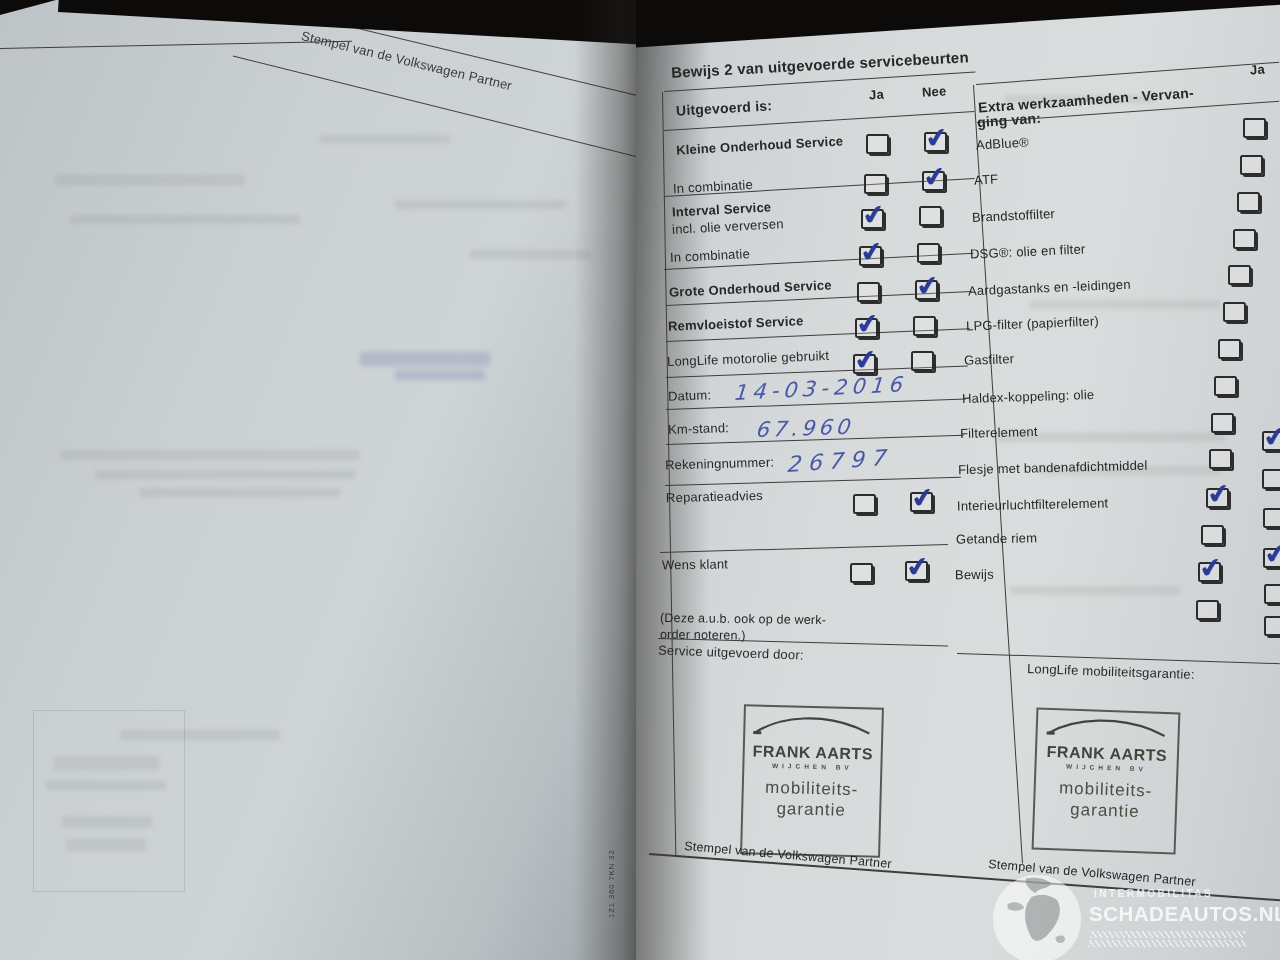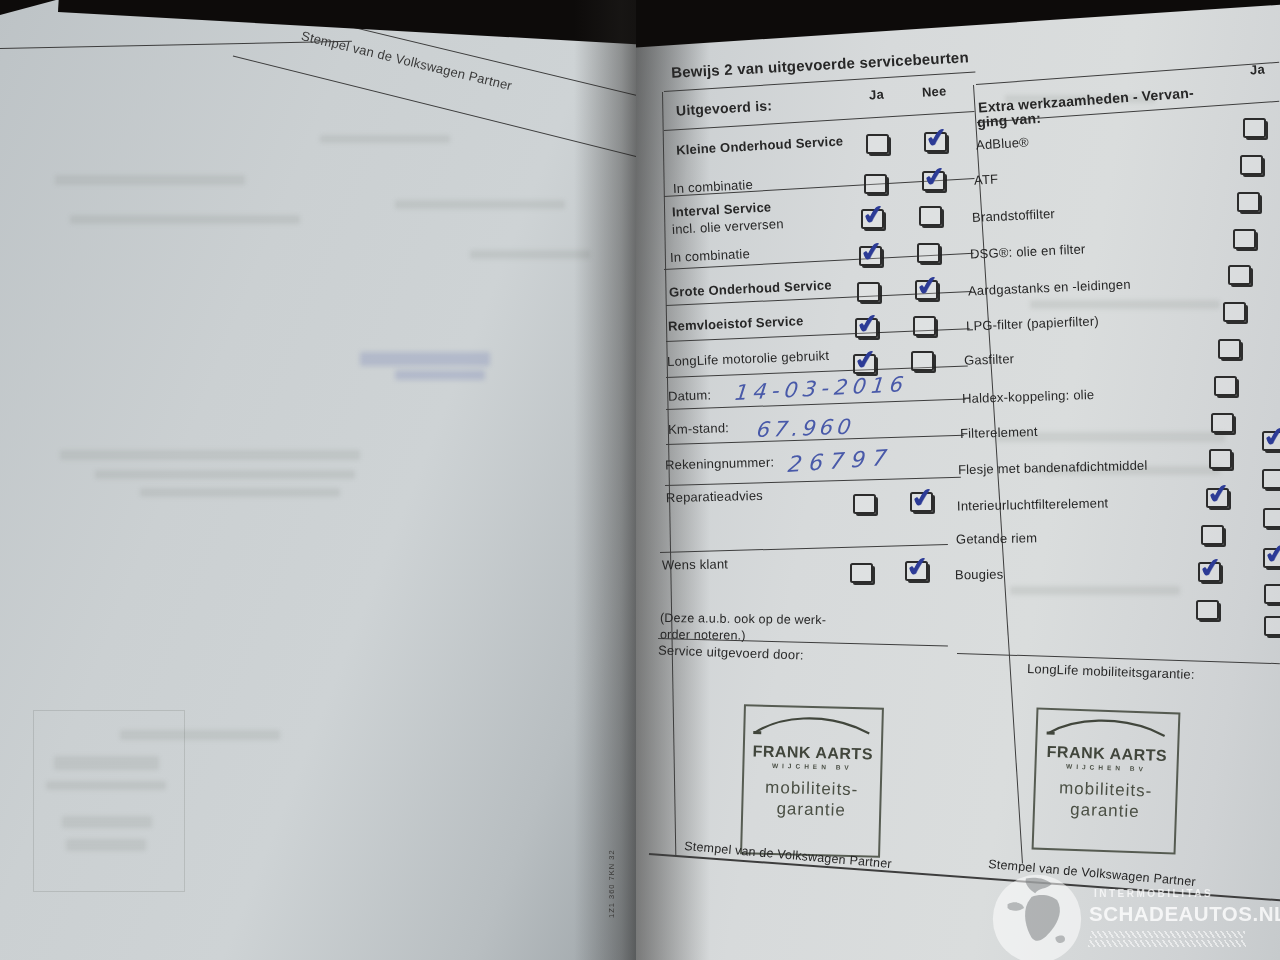--- a/index.html
+++ b/index.html
@@ -228,21 +228,21 @@
     <span class="lbl" style="left:962px;top:389px;transform:rotate(-1.8deg)">Haldex-koppeling: olie</span>
     <span class="cb" style="left:1214px;top:376px"></span>
     <span class="lbl" style="left:960px;top:425px;transform:rotate(-1.6deg)">Filterelement</span>
     <span class="cb" style="left:1211px;top:413px"></span>
     <span class="lbl" style="left:958px;top:460px;transform:rotate(-1.4deg)">Flesje met bandenafdichtmiddel</span>
     <span class="cb" style="left:1209px;top:449px"></span>
     <span class="lbl" style="left:957px;top:497px;transform:rotate(-1.2deg)">Interieurluchtfilterelement</span>
     <span class="cb checked" style="left:1206px;top:488px"></span>
     <span class="lbl" style="left:956px;top:531px;transform:rotate(-1deg)">Getande riem</span>
     <span class="cb" style="left:1201px;top:525px"></span>
-    <span class="lbl" style="left:955px;top:567px;transform:rotate(-.8deg)">Bougies</span>
+    <span class="lbl" style="left:955px;top:567px;transform:rotate(-.8deg)">Bewijs</span>
     <span class="cb checked" style="left:1198px;top:562px"></span>
     <span class="lbl" style="left:954px;top:602px;transform:rotate(-.6deg)"></span>
     <span class="cb" style="left:1196px;top:600px"></span>
 
     <span class="cb checked" style="left:1262px;top:431px"></span>
     <span class="cb" style="left:1262px;top:469px"></span>
     <span class="cb" style="left:1263px;top:508px"></span>
     <span class="cb checked" style="left:1263px;top:548px"></span>
     <span class="cb" style="left:1264px;top:584px"></span>
     <span class="cb" style="left:1264px;top:616px"></span>

